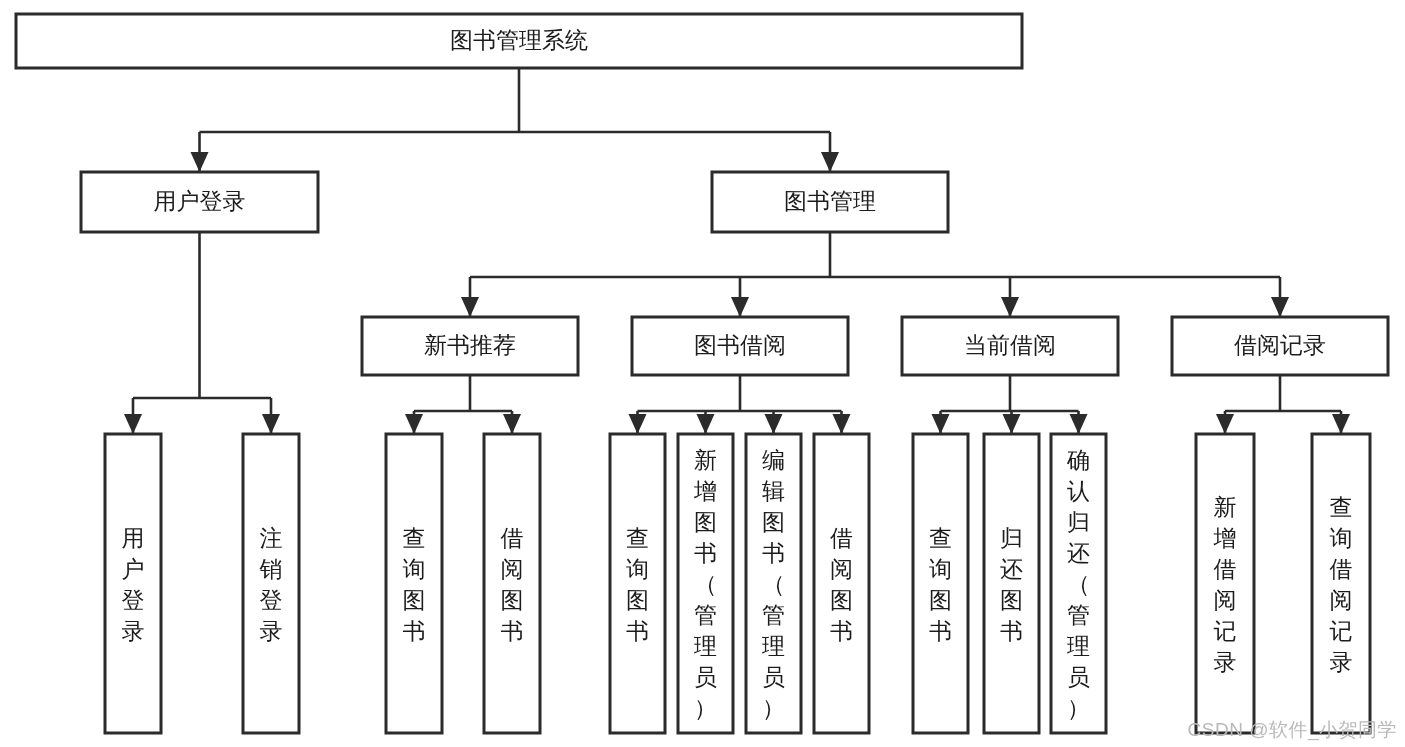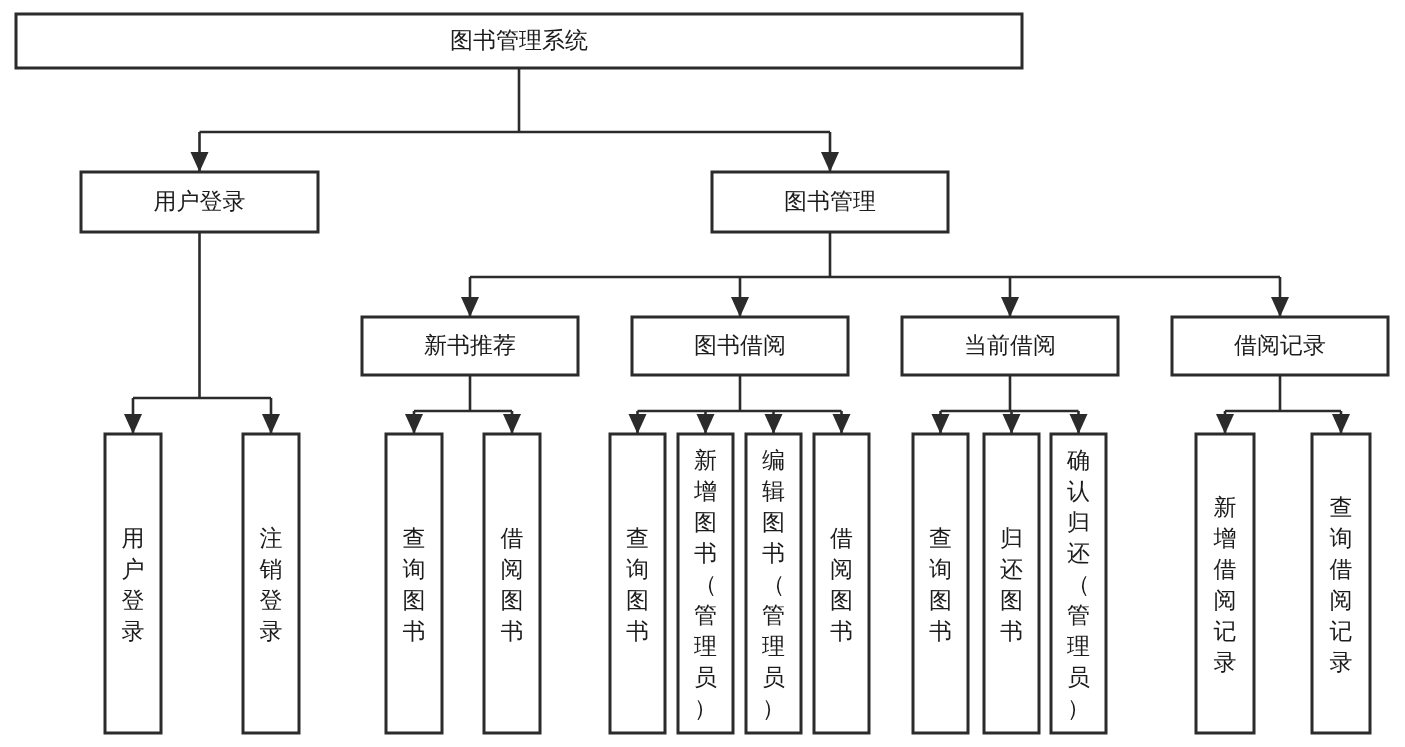--- a/index.html
+++ b/index.html
@@ -166,13 +166,14 @@
         <g>
           <rect x="1196" y="434" width="58" height="299" class="node-rect"></rect>
           <text x="1225" y="514.68" class="leaf-label"><tspan x="1225" dy="0">新</tspan><tspan x="1225" dy="31">增</tspan><tspan x="1225" dy="31">借</tspan><tspan x="1225" dy="31">阅</tspan><tspan x="1225" dy="31">记</tspan><tspan x="1225" dy="31">录</tspan></text>
         </g>
         <g>
           <rect x="1312" y="434" width="58" height="299" class="node-rect"></rect>
           <text x="1341" y="514.68" class="leaf-label"><tspan x="1341" dy="0">查</tspan><tspan x="1341" dy="31">询</tspan><tspan x="1341" dy="31">借</tspan><tspan x="1341" dy="31">阅</tspan><tspan x="1341" dy="31">记</tspan><tspan x="1341" dy="31">录</tspan></text>
         </g>
       </g>
     </svg>
+  <div class="watermark">CSDN @软件_小贺同学</div>
 </div>
 
 </body></html>

